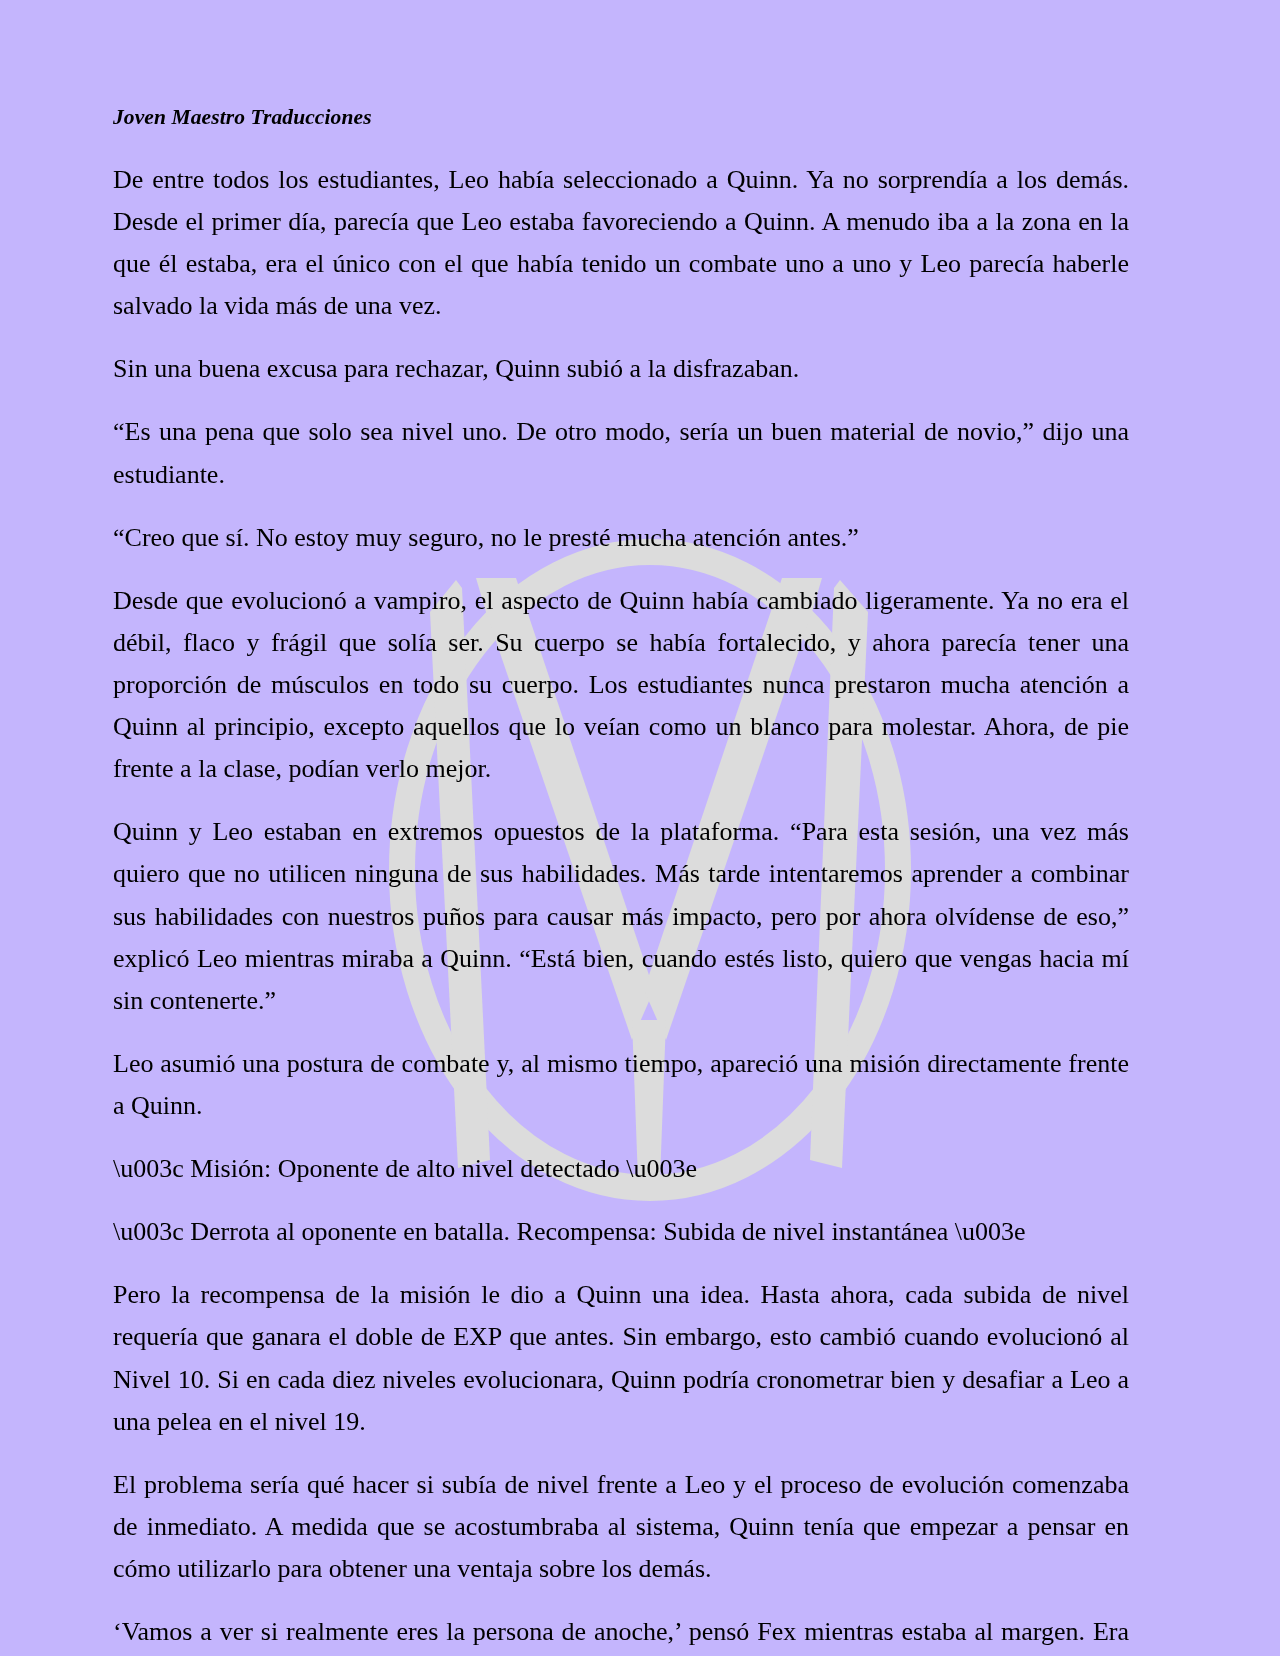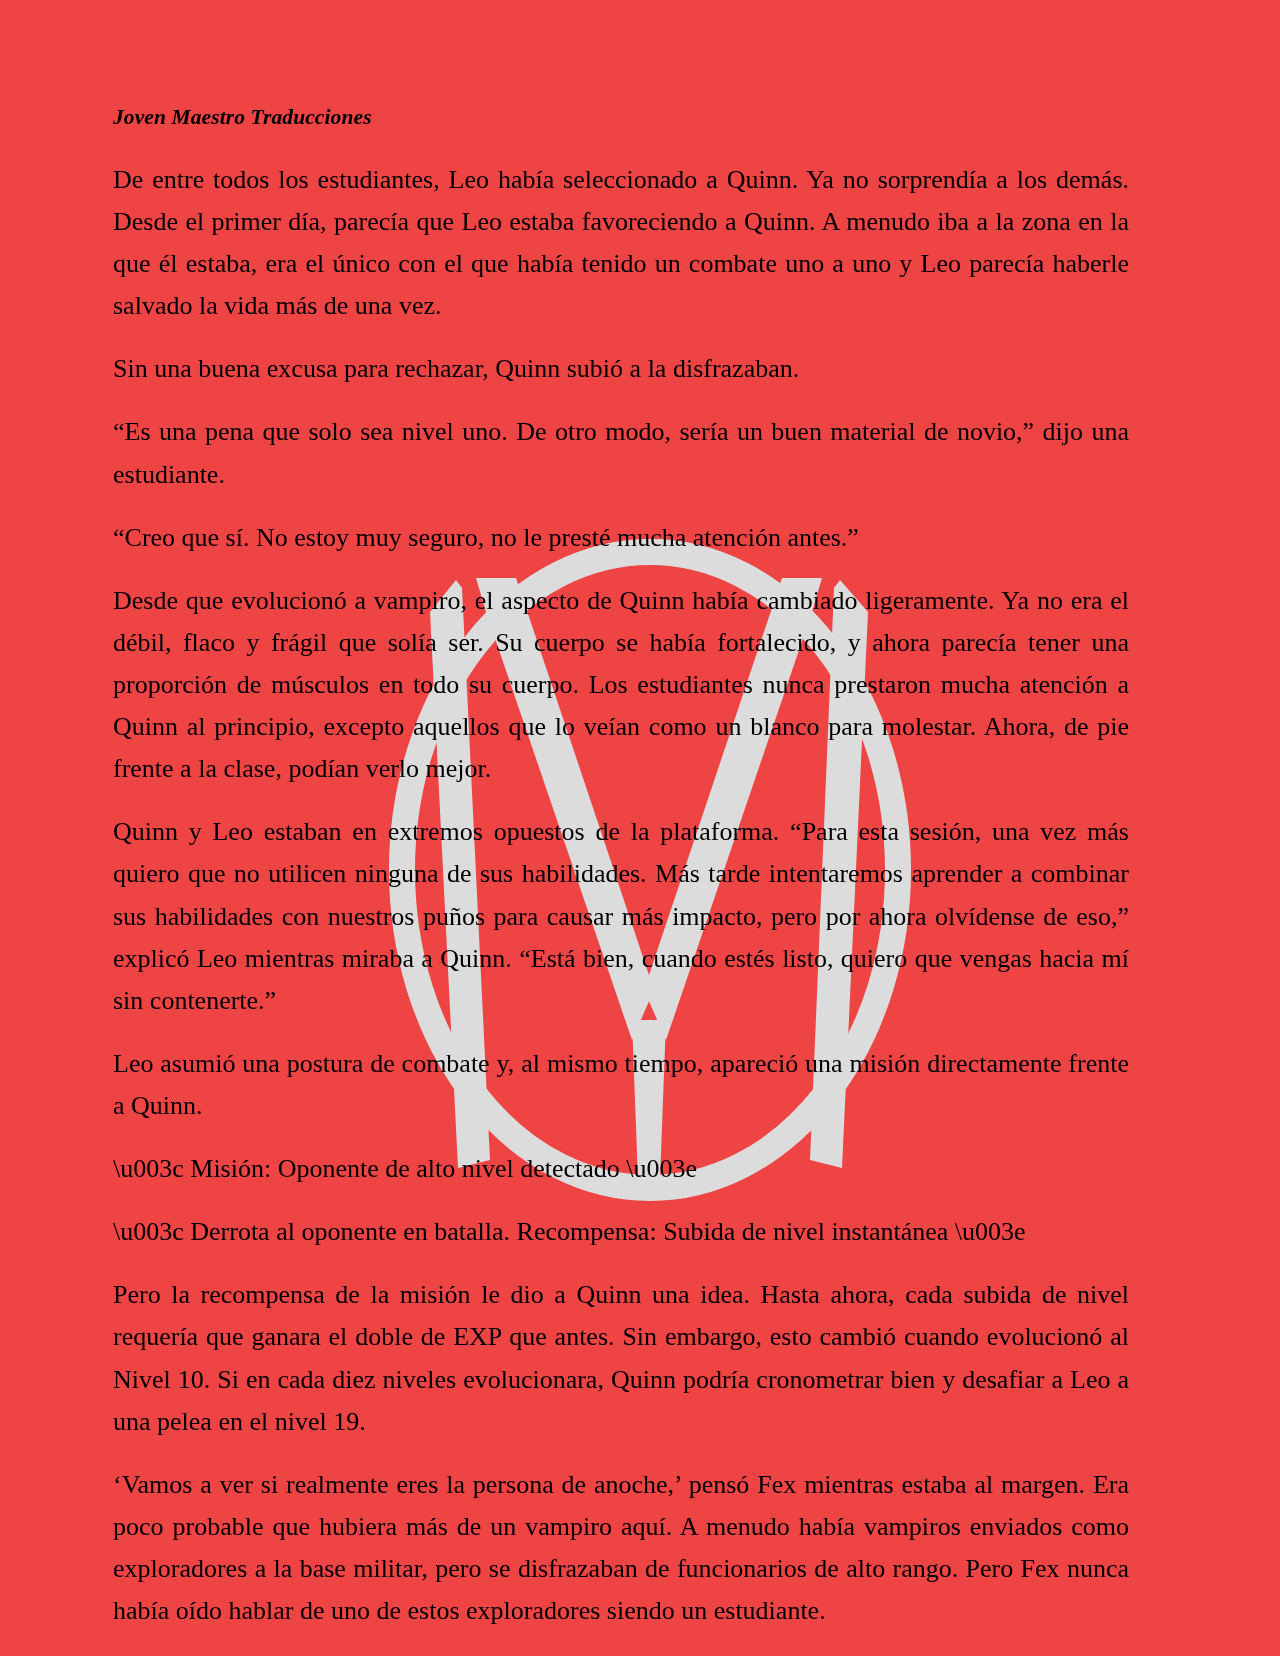--- a/index.html
+++ b/index.html
@@ -8,21 +8,21 @@
     background: #ffffff;
   }
   body {
     font-family: "Liberation Serif", "DejaVu Serif", serif;
     color: #000000;
   }
   .page {
     position: relative;
     width: 1280px;
     height: 1656px;
-    background: #ef4444;
+    background: #c4b5fd;
     overflow: hidden;
   }
   
   .watermark {
     position: absolute;
     left: 310px;
     top: 520px;
     width: 680px;
     height: 700px;
     z-index: 0;
@@ -90,17 +90,18 @@
     <p class="para">De entre todos los estudiantes, Leo había seleccionado a Quinn. Ya no sorprendía a los demás. Desde el primer día, parecía que Leo estaba favoreciendo a Quinn. A menudo iba a la zona en la que él estaba, era el único con el que había tenido un combate uno a uno y Leo parecía haberle salvado la vida más de una vez.</p>
     <p class="para">Sin una buena excusa para rechazar, Quinn subió a la disfrazaban.</p>
     <p class="para">“Es una pena que solo sea nivel uno. De otro modo, sería un buen material de novio,” dijo una estudiante.</p>
     <p class="para">“Creo que sí. No estoy muy seguro, no le presté mucha atención antes.”</p>
     <p class="para">Desde que evolucionó a vampiro, el aspecto de Quinn había cambiado ligeramente. Ya no era el débil, flaco y frágil que solía ser. Su cuerpo se había fortalecido, y ahora parecía tener una proporción de músculos en todo su cuerpo. Los estudiantes nunca prestaron mucha atención a Quinn al principio, excepto aquellos que lo veían como un blanco para molestar. Ahora, de pie frente a la clase, podían verlo mejor.</p>
     <p class="para">Quinn y Leo estaban en extremos opuestos de la plataforma. “Para esta sesión, una vez más quiero que no utilicen ninguna de sus habilidades. Más tarde intentaremos aprender a combinar sus habilidades con nuestros puños para causar más impacto, pero por ahora olvídense de eso,” explicó Leo mientras miraba a Quinn. “Está bien, cuando estés listo, quiero que vengas hacia mí sin contenerte.”</p>
     <p class="para">Leo asumió una postura de combate y, al mismo tiempo, apareció una misión directamente frente a Quinn.</p>
     <p class="para">\u003c Misión: Oponente de alto nivel detectado \u003e</p>
     <p class="para">\u003c Derrota al oponente en batalla. Recompensa: Subida de nivel instantánea \u003e</p>
     <p class="para">Pero la recompensa de la misión le dio a Quinn una idea. Hasta ahora, cada subida de nivel requería que ganara el doble de EXP que antes. Sin embargo, esto cambió cuando evolucionó al Nivel 10. Si en cada diez niveles evolucionara, Quinn podría cronometrar bien y desafiar a Leo a una pelea en el nivel 19.</p>
+    <p class="para">El problema sería qué hacer si subía de nivel frente a Leo y el proceso de evolución comenzaba de inmediato. A medida que se acostumbraba al sistema, Quinn tenía que empezar a pensar en cómo utilizarlo para obtener una ventaja sobre los demás.</p>
     <p class="para">‘Vamos a ver si realmente eres la persona de anoche,’ pensó Fex mientras estaba al margen. Era poco probable que hubiera más de un vampiro aquí. A menudo había vampiros enviados como exploradores a la base militar, pero se disfrazaban de funcionarios de alto rango. Pero Fex nunca había oído hablar de uno de estos exploradores siendo un estudiante.</p>
     <p class="para">“¿Crees que Quinn lo hará bien?” preguntó Layla a Erin.</p>
 
   </div>
 </div>
 
 </body></html>

